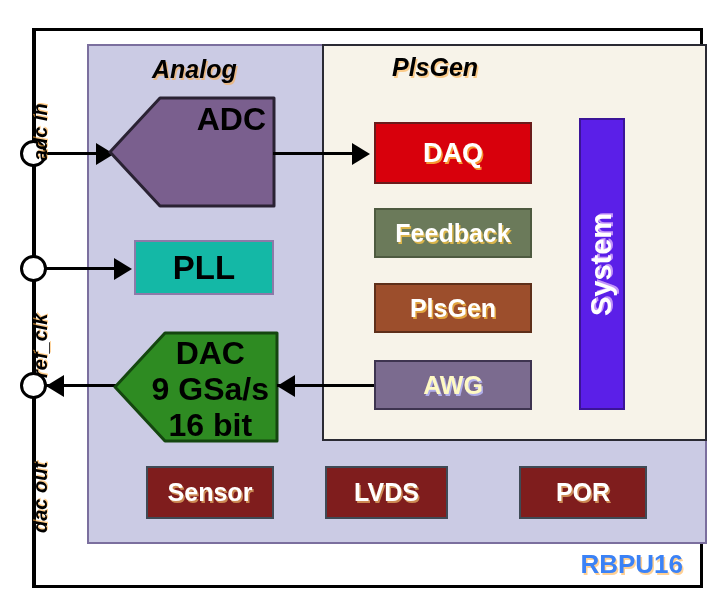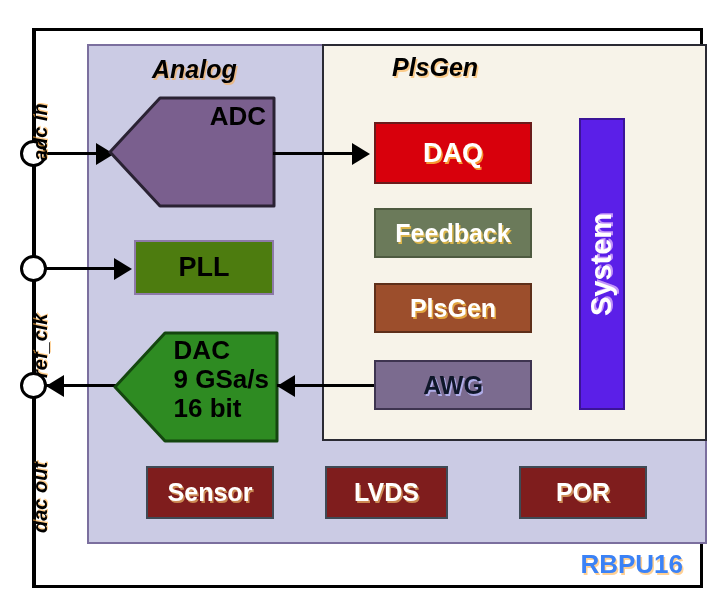--- a/index.html
+++ b/index.html
@@ -73,24 +73,24 @@
     box-sizing: border-box;
     display: flex;
     align-items: center;
     justify-content: center;
     font-weight: bold;
     white-space: nowrap;
   }
 
   .blk-pll {
     left: 134px; top: 240px; width: 140px; height: 55px;
-    background: #4d7c0f;
+    background: #14b8a6;
     border: 2px solid #8d7aa8;
     color: #000000;
-    font-size: 27px;
+    font-size: 33px;
     text-align: right;
   }
   .blk-daq {
     left: 374px; top: 122px; width: 158px; height: 62px;
     background: #d8000c;
     border: 2px solid #6b1b1b;
     color: #ffffff;
     font-size: 27px;
     text-shadow: 1.5px 1.5px 0 rgba(255,190,60,0.8);
   }
@@ -107,21 +107,21 @@
     background: #9c4e2c;
     border: 2px solid #5e2f1a;
     color: #ffffff;
     font-size: 25px;
     text-shadow: 1.5px 1.5px 0 rgba(255,200,70,0.7);
   }
   .blk-awg {
     left: 374px; top: 360px; width: 158px; height: 50px;
     background: #7b6b8f;
     border: 2px solid #3e3450;
-    color: #0f172a;
+    color: #fef9c3;
     font-size: 25px;
     text-shadow: 1.5px 1.5px 0 rgba(190,190,255,0.8);
   }
 
   
   .blk-system {
     left: 579px; top: 118px; width: 46px; height: 292px;
     background: #5b1fe8;
     border: 2px solid #3b1498;
     color: #ffffff;
@@ -146,23 +146,23 @@
   .blk-lvds   { left: 325px; top: 466px; width: 123px; }
   .blk-por    { left: 519px; top: 466px; width: 128px; }
 
   
   .pent-wrap {
     position: absolute;
   }
   .pent-wrap svg { display: block; }
   .pent-label {
     position: absolute;
-    text-align: left;
-    font-weight: bold;
-    font-size: 26px;
+    text-align: center;
+    font-weight: bold;
+    font-size: 32px;
     color: #000000;
     line-height: 1.12;
     white-space: nowrap;
   }
   .adc-wrap { left: 108px; top: 96px; }
   .adc-label { right: 10px; top: 6px; }
   .dac-wrap { left: 113px; top: 331px; }
   .dac-label { right: 10px; top: 5px; }
 
   

